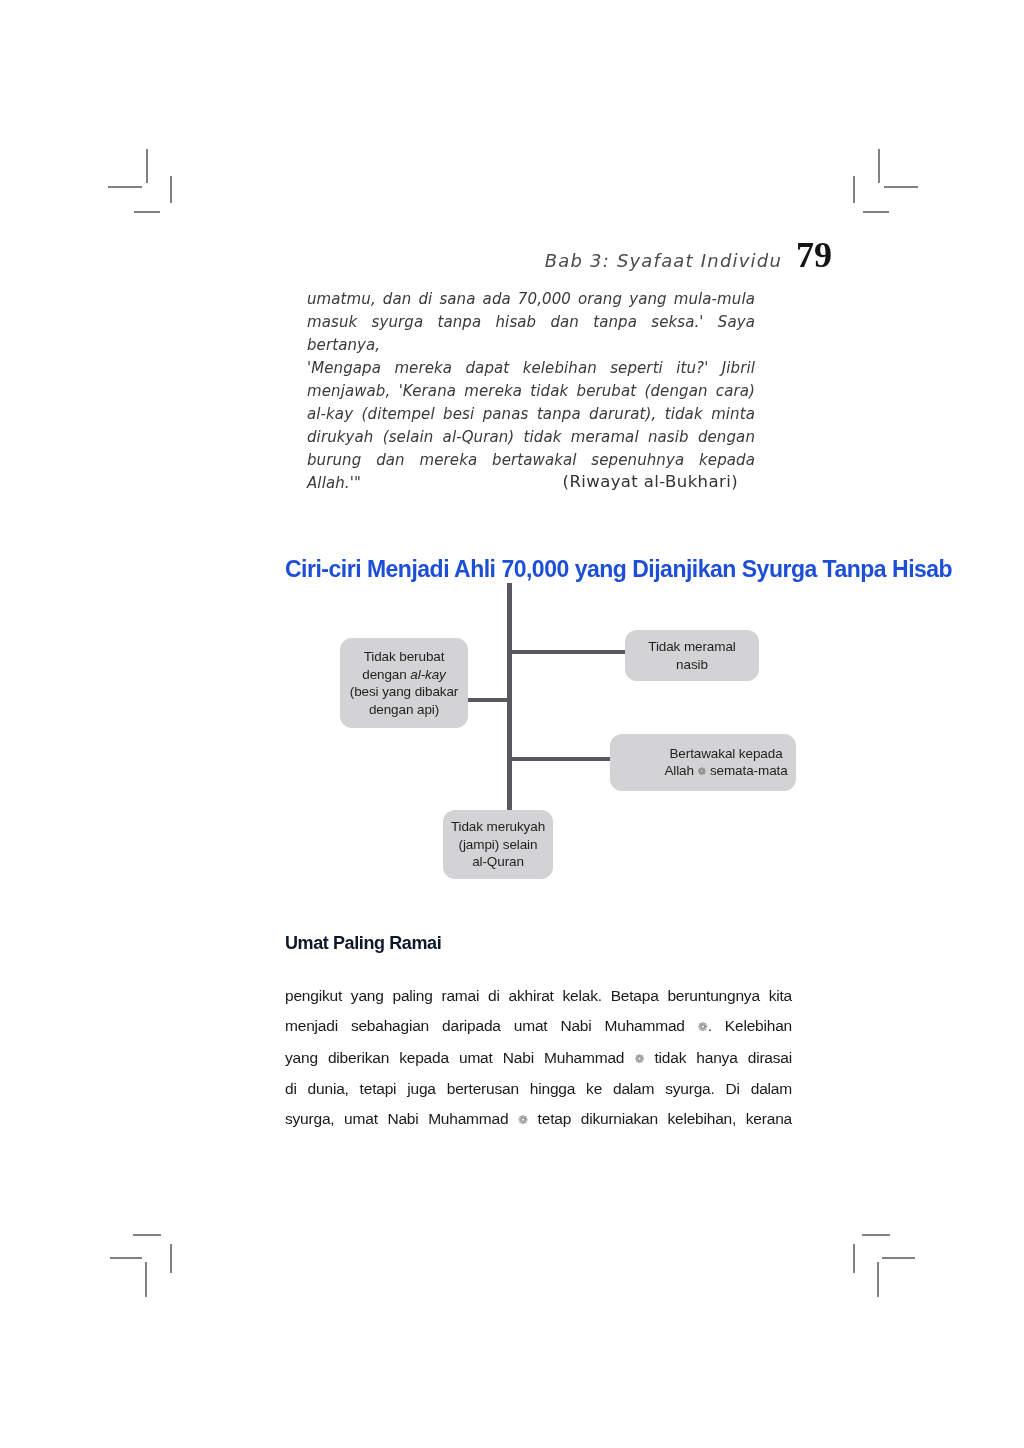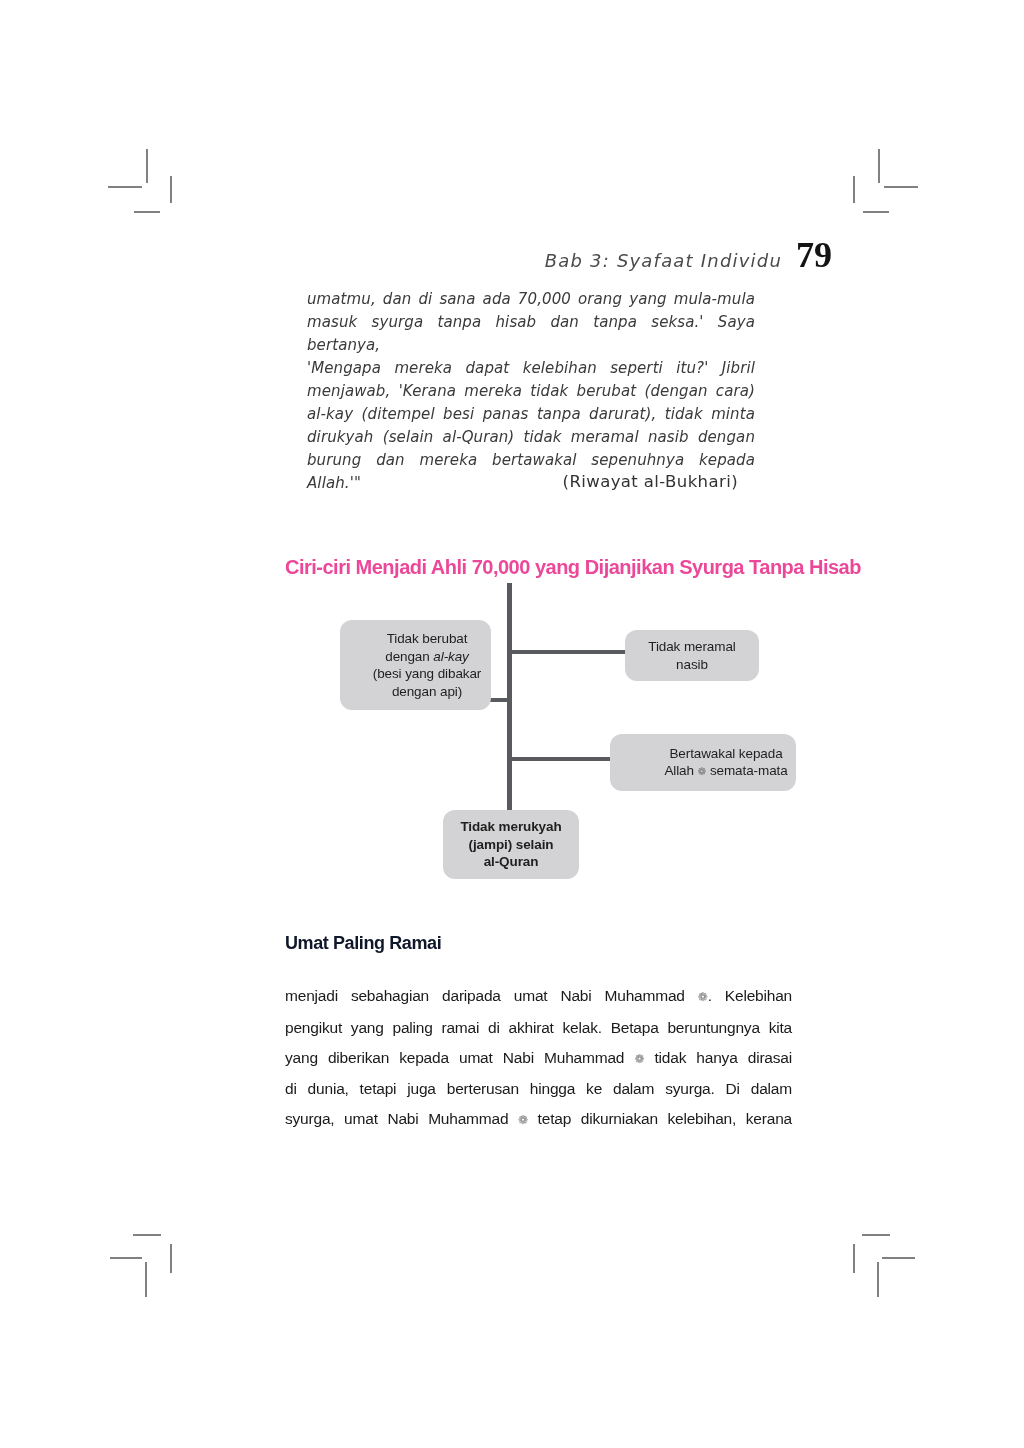--- a/index.html
+++ b/index.html
@@ -33,21 +33,21 @@
   }
   .quote .qline{text-align:justify;text-align-last:justify;}
   .attribution{
     position:absolute;top:472px;left:307px;width:431px;
     font-family:"DejaVu Sans",sans-serif;font-size:16.5px;color:#333;
     text-align:right;letter-spacing:0.4px;
   }
   
   .diagram-title{
     position:absolute;top:556px;left:285px;white-space:nowrap;
-    font-weight:bold;font-size:20px;letter-spacing:-0.5px;color:#ec4899;
+    font-weight:bold;font-size:23px;letter-spacing:-0.5px;color:#1d4ed8;
   }
   .section-title{
     position:absolute;top:933px;left:285px;white-space:nowrap;
     font-weight:bold;font-size:18px;letter-spacing:-0.4px;color:#0f172a;
   }
   
   .connector{position:absolute;background:#595a5d;}
   .dbox{
     position:absolute;background:#d3d3d5;border-radius:12px;
     display:flex;align-items:center;justify-content:center;
@@ -116,47 +116,47 @@
   <div class="connector" style="left:467px;top:698px;width:41px;height:4px;"></div>
   <div class="connector" style="left:511px;top:757px;width:99px;height:4px;"></div>
 
   <div class="dbox" style="left:625px;top:630px;width:134px;height:51px;">
     <div class="inner">
       <div>Tidak meramal</div>
       <div>nasib</div>
     </div>
   </div>
 
-  <div class="dbox" style="left:340px;top:620px;width:128px;height:90px;padding-left:23px;">
+  <div class="dbox" style="left:340px;top:638px;width:128px;height:90px;">
     <div class="inner">
       <div>Tidak berubat</div>
       <div><span>dengan </span><span class="italic">al-kay</span></div>
       <div>(besi yang dibakar</div>
       <div>dengan api)</div>
     </div>
   </div>
 
   <div class="dbox" style="left:610px;top:734px;width:140px;height:57px;padding-left:46px;">
     <div class="inner">
       <div>Bertawakal kepada</div>
       <div class="hon-text">Allah <span class="honorific">❁</span> semata-mata</div>
     </div>
   </div>
 
-  <div class="dbox" style="left:443px;top:810px;width:136px;height:69px;font-weight:bold;">
+  <div class="dbox" style="left:443px;top:810px;width:110px;height:69px;">
     <div class="inner">
       <div>Tidak merukyah</div>
       <div>(jampi) selain</div>
       <div>al-Quran</div>
     </div>
   </div>
 
   <div class="section-title">Umat Paling Ramai</div>
 
   <div class="body-par">
+    <div class="pline hon-text">pengikut yang paling ramai di akhirat kelak. Betapa beruntungnya kita</div>
     <div class="pline hon-text">menjadi sebahagian daripada umat Nabi Muhammad <span class="honorific">❁</span>. Kelebihan</div>
-    <div class="pline hon-text">pengikut yang paling ramai di akhirat kelak. Betapa beruntungnya kita</div>
     <div class="pline hon-text">yang diberikan kepada umat Nabi Muhammad <span class="honorific">❁</span> tidak hanya dirasai</div>
     <div class="pline hon-text">di dunia, tetapi juga berterusan hingga ke dalam syurga. Di dalam</div>
     <div class="pline hon-text">syurga, umat Nabi Muhammad <span class="honorific">❁</span> tetap dikurniakan kelebihan, kerana</div>
   </div>
 
 </div>
 
 </body></html>

